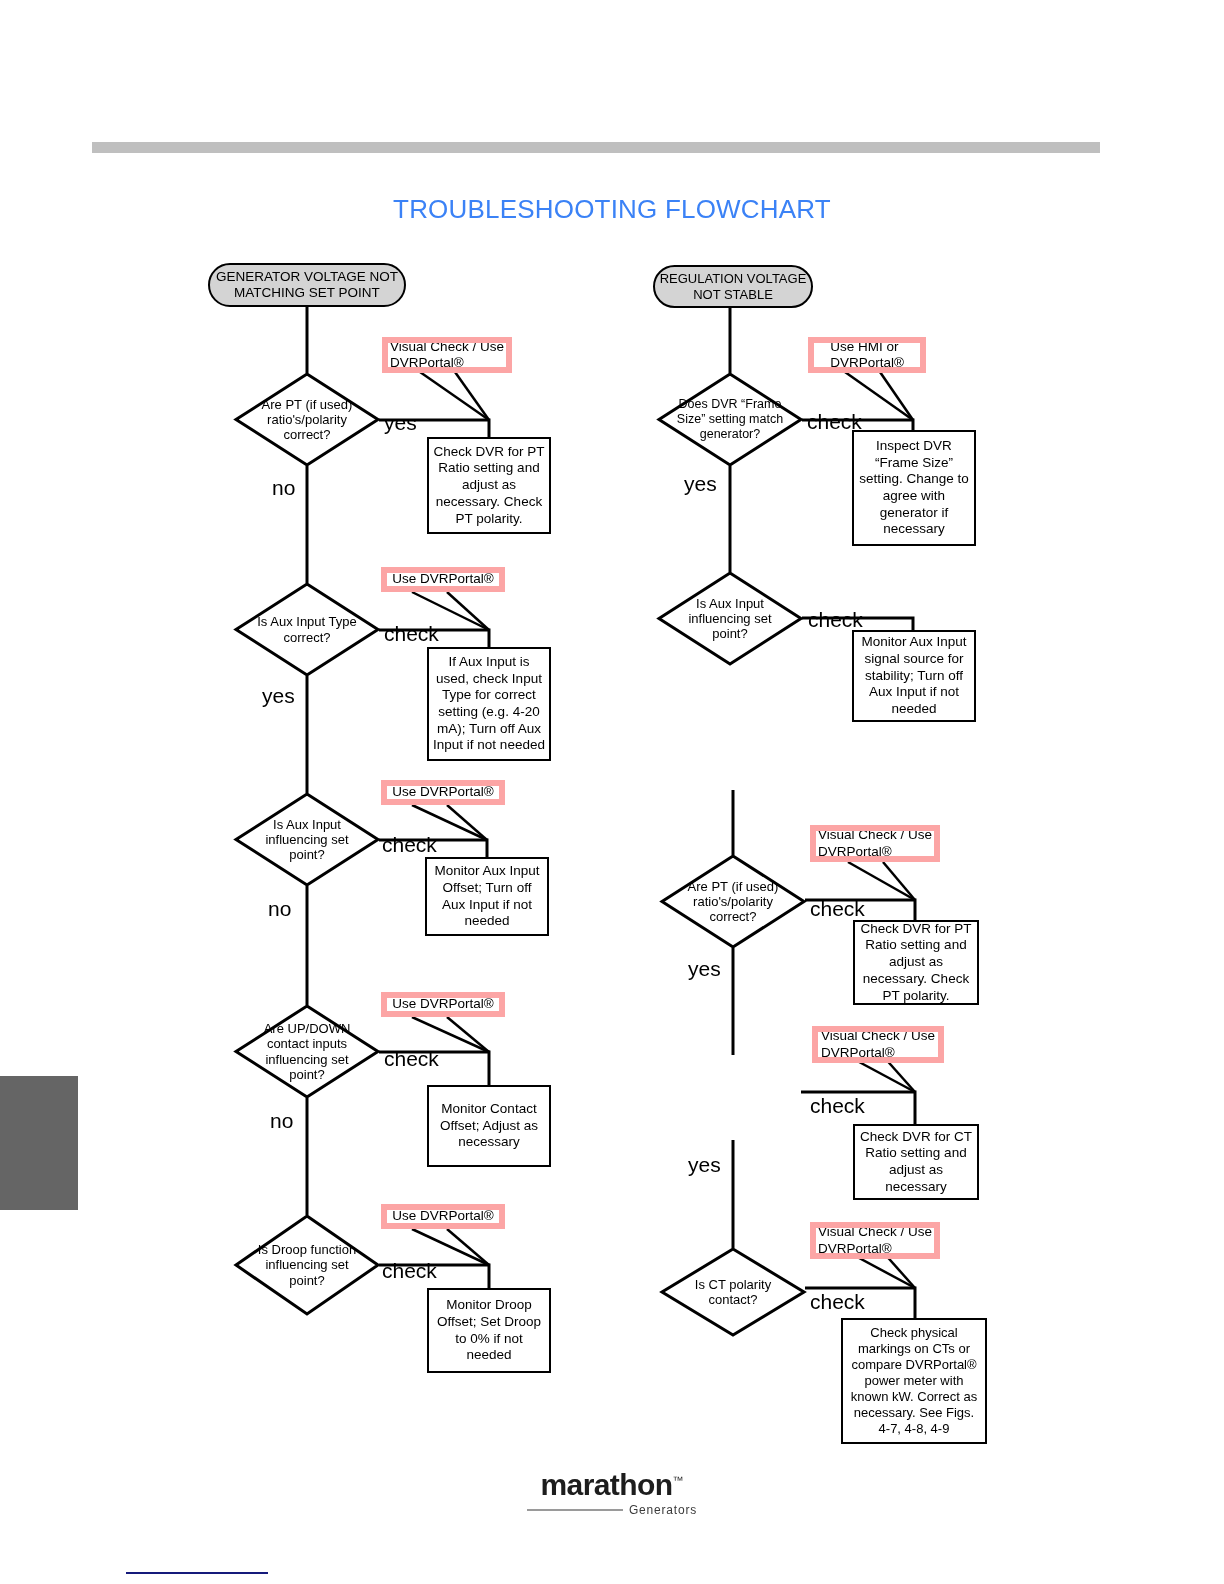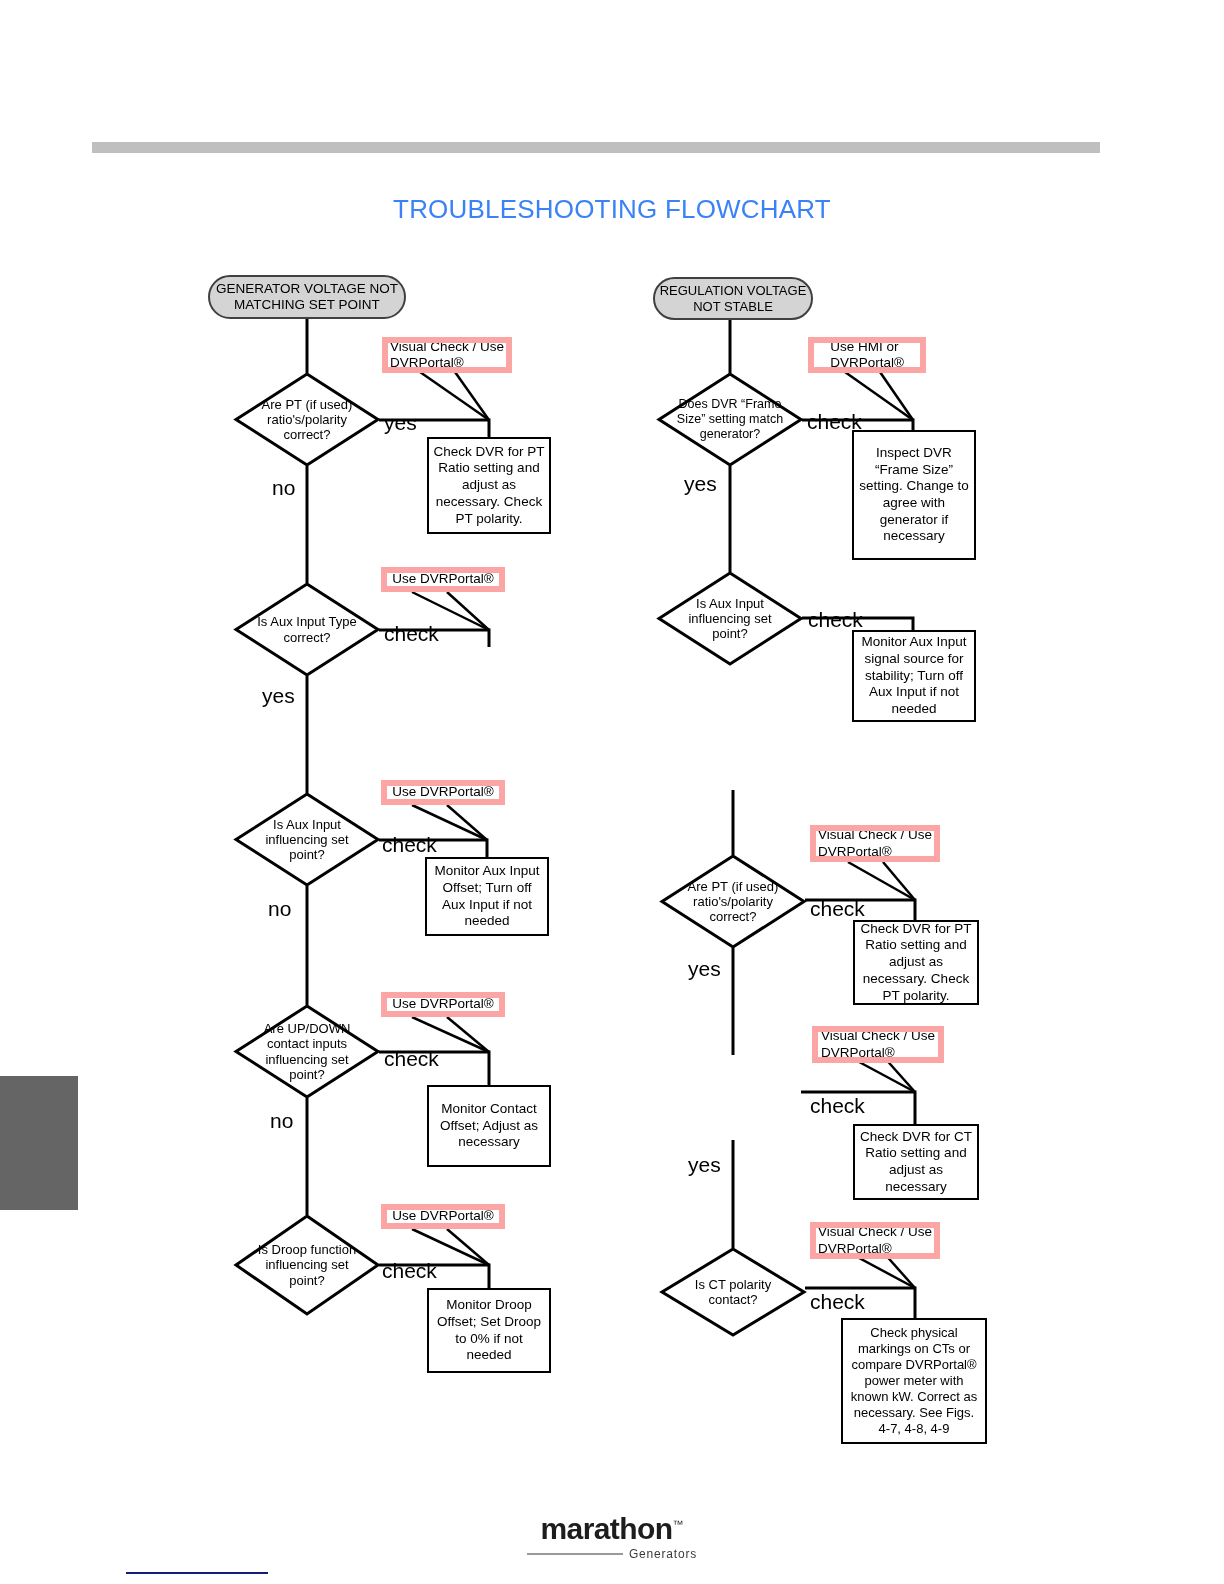--- a/index.html
+++ b/index.html
@@ -52,21 +52,20 @@
     color: #3b82f6;
   }
 
   
   .footer-logo {
     position: absolute;
     left: 0;
     top: 1468px;
     width: 1224px;
     text-align: center;
-    margin-top: 44px;
   }
   .logo-word {
     font-size: 30px;
     font-weight: bold;
     letter-spacing: -0.6px;
     color: #1d1d1d;
     display: inline-block;
   }
   .logo-tm {
     font-size: 11px;
@@ -97,33 +96,32 @@
     top: 1572px;
     width: 142px;
     height: 2px;
     background: #151a7b;
   }
 
   
   .terminator {
     position: absolute;
     background: #d4d4d4;
-    border: 2px solid #404040;
+    border: 2px solid #000000;
     border-radius: 22px;
     display: flex;
     align-items: center;
     justify-content: center;
     text-align: center;
     font-size: 13.5px;
     line-height: 1.18;
     box-sizing: border-box;
     padding: 0 4px;
     overflow: hidden;
     white-space: pre-line;
-    margin-top: 12px;
   }
 
   .diamond {
     position: absolute;
   }
   .diamond svg {
     position: absolute;
     inset: 0;
     overflow: visible;
   }
@@ -287,20 +285,28 @@
       <polygon points="72,1 143,46.5 72,92 1,46.5" fill="#fff" stroke="#000" stroke-width="3"></polygon>
     </svg>
     <div class="diamond-label">Is Aux Input Type
 correct?</div>
   </div>
   <div class="branch-label" style="left:384px; top:622px;">check</div>
   <div class="branch-label" style="left:262px; top:684px;">yes</div>
   <div class="note-box" style="left:381px; top:567px; width:124px; height:25px;">
     <span>Use DVRPortal®</span>
   </div>
+  <div class="action-box" style="left:427px; top:647px; width:124px; height:114px;">
+    <span>If Aux Input is
+used, check Input
+Type for correct
+setting (e.g. 4-20
+mA); Turn off Aux
+Input if not needed</span>
+  </div>
 
   <div class="diamond" style="left:235px; top:793px; width:144px; height:93px;">
     <svg viewBox="0 0 144 93" xmlns="http://www.w3.org/2000/svg">
       <polygon points="72,1 143,46.5 72,92 1,46.5" fill="#fff" stroke="#000" stroke-width="3"></polygon>
     </svg>
     <div class="diamond-label">Is Aux Input
 influencing set
 point?</div>
   </div>
   <div class="branch-label" style="left:382px; top:833px;">check</div>
@@ -366,21 +372,21 @@
     <div class="diamond-label" style="font-size:12.5px;">Does DVR “Frame
 Size” setting match
 generator?</div>
   </div>
   <div class="branch-label" style="left:807px; top:410px;">check</div>
   <div class="branch-label" style="left:684px; top:472px;">yes</div>
   <div class="note-box" style="left:808px; top:337px; width:118px; height:36px;">
     <span>Use HMI or
 DVRPortal®</span>
   </div>
-  <div class="action-box" style="left:852px; top:430px; width:124px; height:130px;">
+  <div class="action-box" style="left:852px; top:430px; width:124px; height:116px;">
     <span>Inspect DVR
 “Frame Size”
 setting.  Change to
 agree with
 generator if
 necessary</span>
   </div>
 
   <div class="diamond" style="left:658px; top:572px; width:144px; height:93px;">
     <svg viewBox="0 0 144 93" xmlns="http://www.w3.org/2000/svg">

